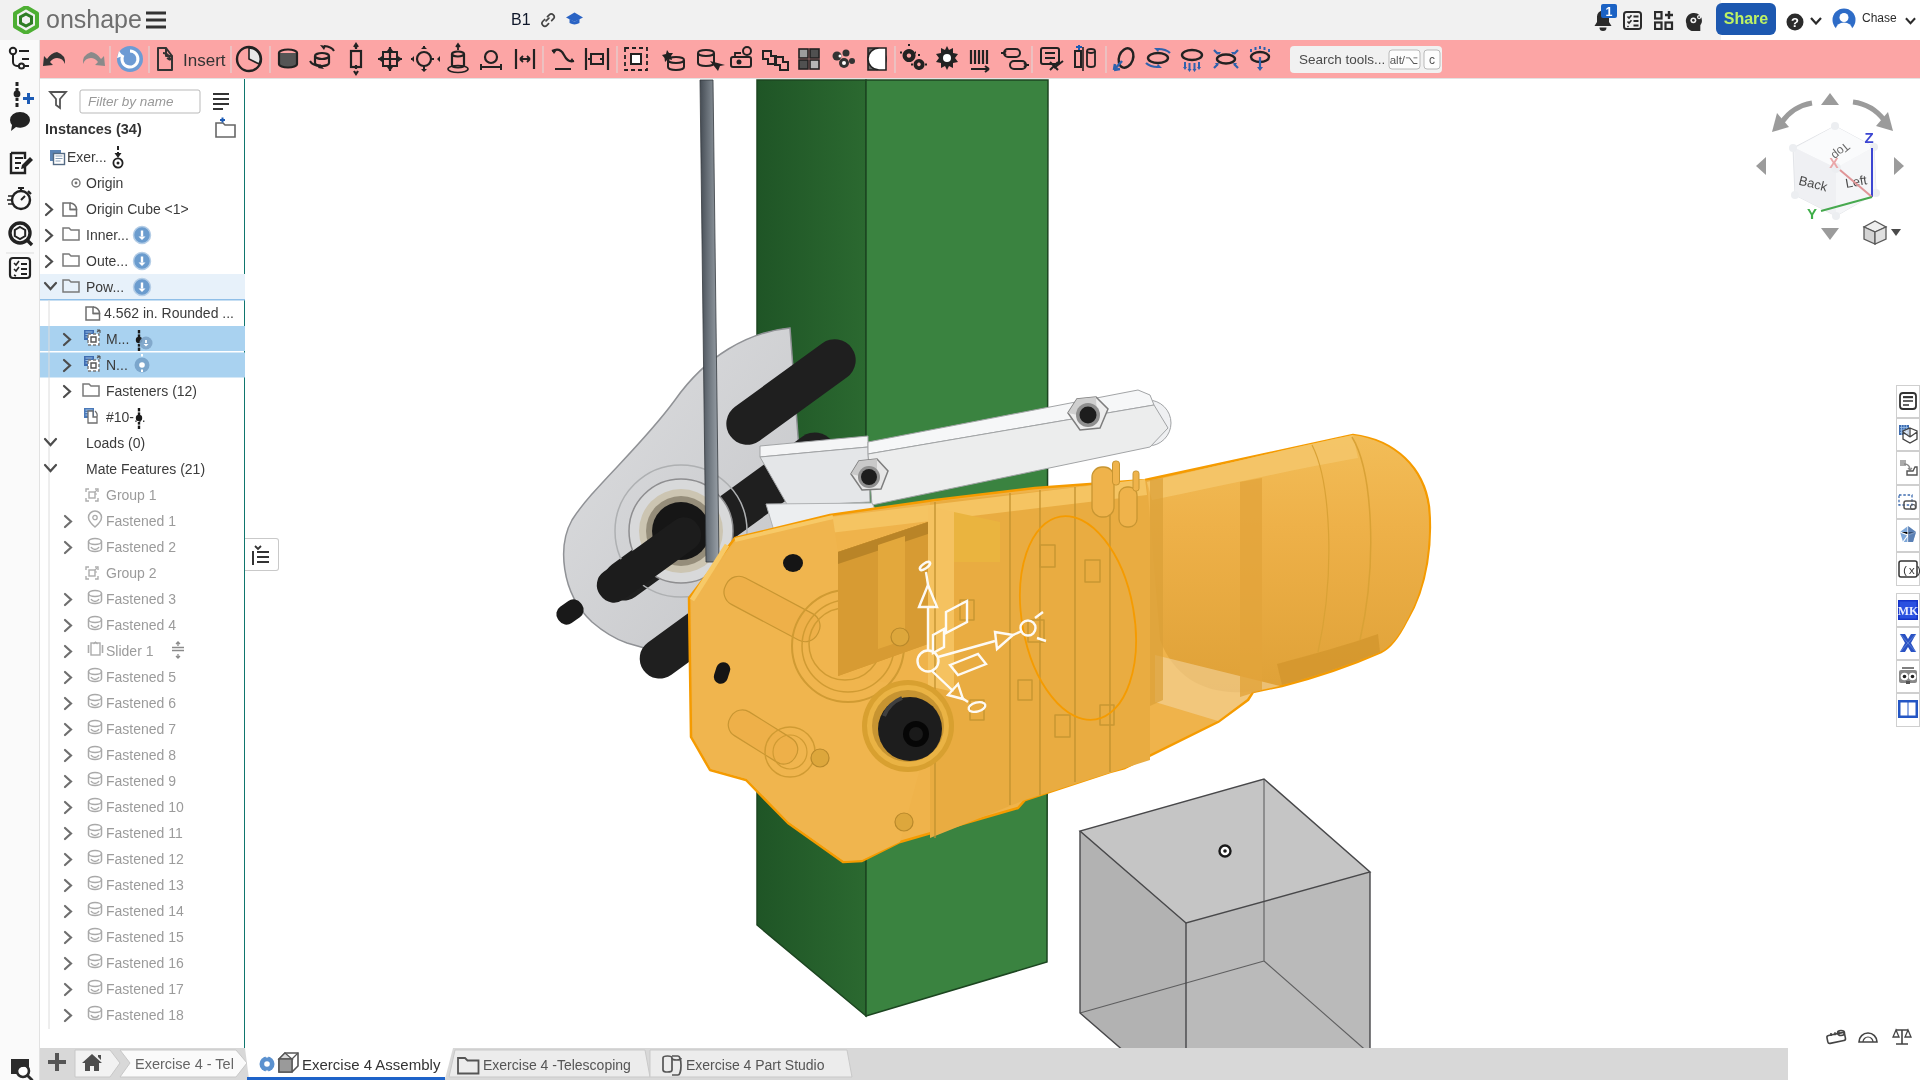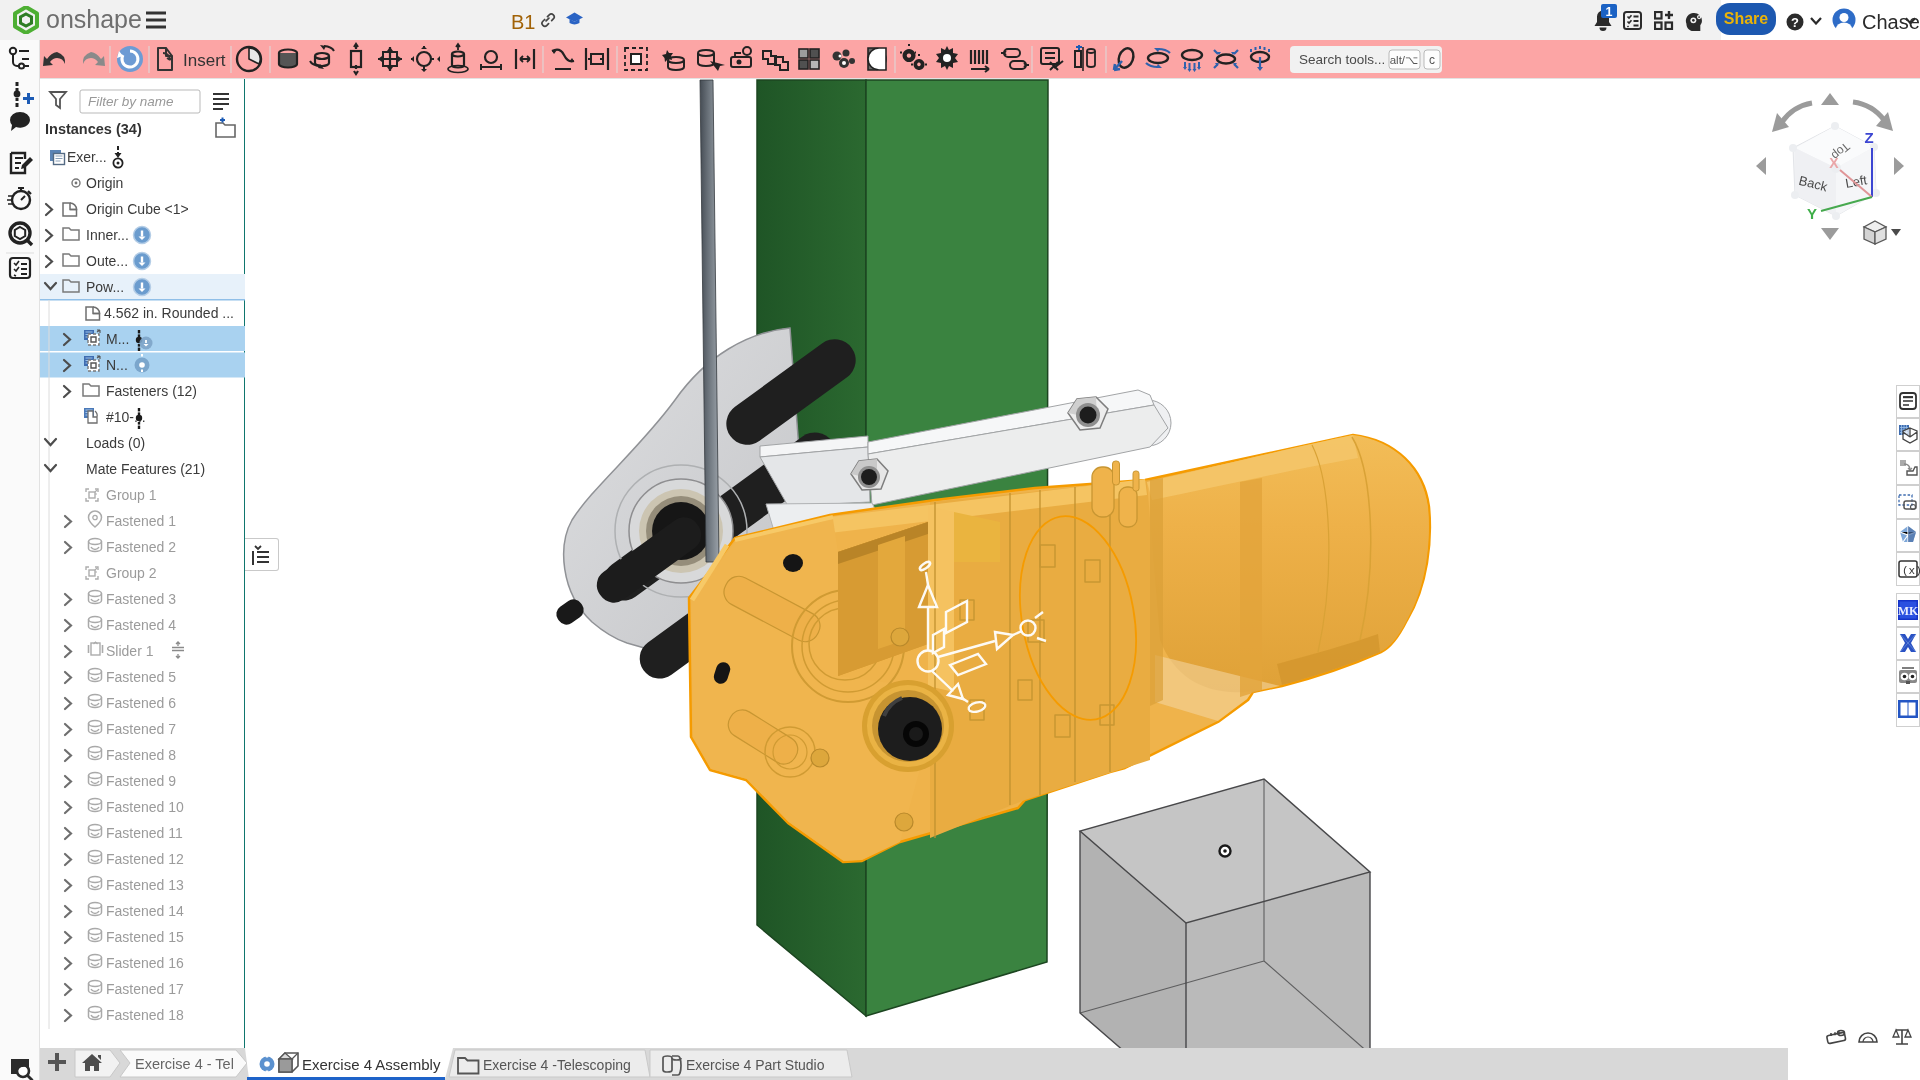--- a/index.html
+++ b/index.html
@@ -250,21 +250,21 @@
     <path d="M13 8 L18.5 11 L18.5 17 L13 20 L7.5 17 L7.5 11 Z" fill="none" stroke="#2e7d24" stroke-width="3"></path>
   </svg>
   <div class="abs" style="left:46px;top:5px;font-size:25px;color:#6e6e6e">onshape</div>
   <svg class="abs" style="left:146px;top:11px" width="20" height="18" viewBox="0 0 20 18">
     <g stroke="#333" stroke-width="3">
         <line x1="0" y1="2" x2="20" y2="2"></line>
         <line x1="0" y1="9" x2="20" y2="9"></line>
         <line x1="0" y1="16" x2="20" y2="16"></line>
       </g>
   </svg>
-  <div class="abs" style="left:511px;top:11px;font-size:20px;color:#a16207">B1</div>
+  <div class="abs" style="left:511px;top:11px;font-size:16px;color:#0f172a">B1</div>
   <svg class="abs" style="left:539px;top:11px" width="17" height="17" viewBox="0 0 24 24">
     <path d="M10 14 L14 10 M8 12 L5.5 14.5 a4 4 0 0 0 5.7 5.7 L13.5 17.9 M12 8 L14.5 5.5 a4 4 0 0 1 5.7 5.7 L17.9 13.5" stroke="#444" stroke-width="2.4" fill="none" stroke-linecap="round"></path>
   </svg>
   <svg class="abs" style="left:566px;top:12px" width="17" height="15" viewBox="0 0 24 20">
     <path d="M12 0 L24 7 L12 13 L0 7 Z" fill="#2a63c4"></path>
       <path d="M5 9 L5 15 Q12 19 19 15 L19 9 L12 13 Z" fill="#2a63c4"></path>
   </svg>
 
   <svg class="abs" style="left:1592px;top:4px" width="26" height="28" viewBox="0 0 26 28">
     <path d="M2.5 22 L19.5 22 L17 18 L17 12.5 a6 6 0 0 0 -12 0 L5 18 Z" fill="#2b2b2b"></path>
@@ -289,34 +289,34 @@
     <path d="M11 0 a9.5 9.5 0 0 1 9.5 9.5 c0 2.5 -1 4 -2 5.5 l0 7 l-9 0 c-4 0 -8 -4 -8 -9 a9.5 9.5 0 0 1 9.5 -13z" fill="#2b2b2b"></path>
     <g fill="#f1f1f1">
         <circle cx="10" cy="9" r="3.6"></circle>
         <circle cx="17" cy="5" r="2.6"></circle>
       </g>
     <g fill="#2b2b2b">
         <circle cx="10" cy="9" r="1.6"></circle>
         <circle cx="17" cy="5" r="1.1"></circle>
       </g>
   </svg>
-  <div class="abs" style="left:1716px;top:3px;width:60px;height:32px;background:#1d58b0;border-radius:14px;color:#eab308;font-size:16px;font-weight:bold;text-align:center;line-height:32px">Share</div>
+  <div class="abs" style="left:1716px;top:3px;width:60px;height:32px;background:#1d58b0;border-radius:6px;color:#bef264;font-size:16px;font-weight:bold;text-align:center;line-height:32px">Share</div>
   <svg class="abs" style="left:1786px;top:13px" width="18" height="18" viewBox="0 0 18 18">
     <circle cx="9" cy="9" r="8.5" fill="#2b2b2b"></circle>
     <text x="9" y="13.5" font-size="13" font-weight="bold" fill="#fff" text-anchor="middle">?</text>
   </svg>
   <svg class="abs" style="left:1810px;top:17px" width="12" height="8" viewBox="0 0 12 8">
       <path d="M1 1 L6 6.5 L11 1" fill="none" stroke="#2b2b2b" stroke-width="2.2"></path>
     </svg>
   <svg class="abs" style="left:1832px;top:8px" width="24" height="24" viewBox="0 0 24 24">
     <circle cx="12" cy="12" r="11.5" fill="#2e6cc7"></circle>
     <circle cx="12" cy="9.5" r="4.5" fill="#fff"></circle>
     <path d="M3.5 21 a8.8 8.8 0 0 1 17 0 a 11.5 11.5 0 0 1 -17 0z" fill="#fff"></path>
   </svg>
-  <div class="abs" style="left:1862px;top:11px;font-size:20px;color:#2b2b2b">Chase</div>
+  <div class="abs" style="left:1862px;top:11px;font-size:12px;color:#2b2b2b">Chase</div>
   <svg class="abs" style="left:1905px;top:17px" width="11" height="8" viewBox="0 0 12 8">
       <path d="M1 1 L6 6.5 L11 1" fill="none" stroke="#2b2b2b" stroke-width="2.2"></path>
     </svg>
 </div>
 <div id="toolbar">
 <svg width="1920" height="39" viewBox="0 0 1920 39" style="position:absolute;left:0;top:0">
   <g stroke="#dcdcdc" stroke-width="1">
     <line x1="110" y1="6" x2="110" y2="33"></line>
         <line x1="149" y1="6" x2="149" y2="33"></line>
     <line x1="231" y1="6" x2="231" y2="33"></line>

